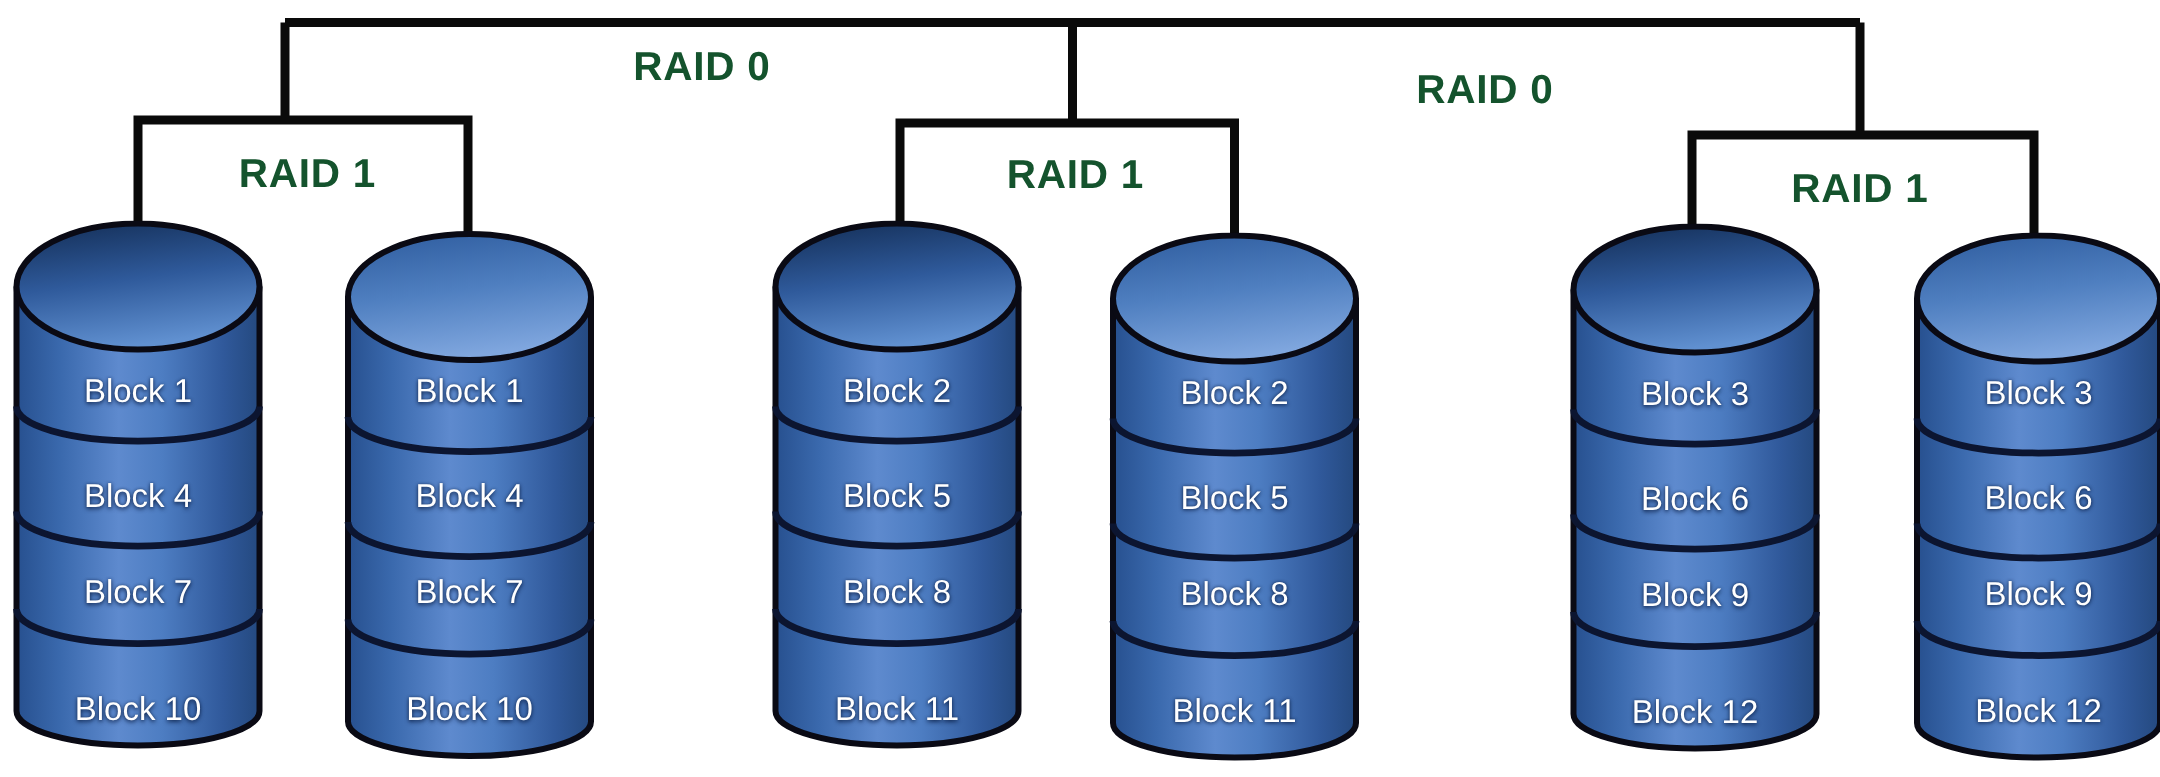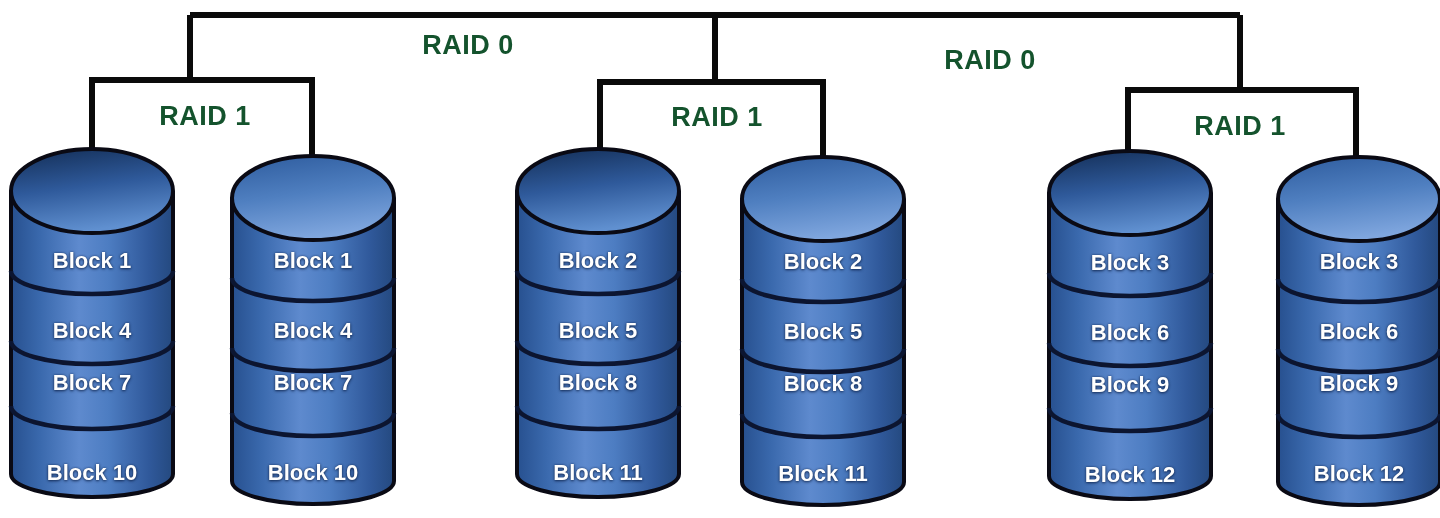--- a/index.html
+++ b/index.html
@@ -16,25 +16,25 @@
     position:absolute;
     transform:translate(-50%,-50%);
     font-weight:700;font-size:27px;line-height:1;
     color:#14532d;letter-spacing:.5px;white-space:nowrap;
   }
   .disk{position:absolute;width:168px;height:354px;}
   .disk svg{position:absolute;left:0;top:0;display:block;}
   .blk{
     position:absolute;left:0;width:100%;height:28px;line-height:28px;
     text-align:center;
-    font-weight:700;font-size:22px;color:#ffffff;
+    font-weight:400;font-size:22px;color:#ffffff;
     text-shadow:0 1px 3px rgba(12,32,70,.85), 0 0 2px rgba(12,32,70,.55);
     white-space:nowrap;
   }
-  .b0{top:100px}.b1{top:170px}.b2{top:222px}.b3{top:312px}
+  .b0{top:100px}.b1{top:170px}.b2{top:234px}.b3{top:312px}
   .disk.low .blk{margin-top:-7px;}
 </style>
 </head>
 <body>
 
 <svg width="0" height="0" style="position:absolute" aria-hidden="true">
   <defs>
     <linearGradient id="gBody" x1="0" y1="0" x2="1" y2="0">
       <stop offset="0" stop-color="#27508f"></stop>
       <stop offset="0.18" stop-color="#3a69ad"></stop>

